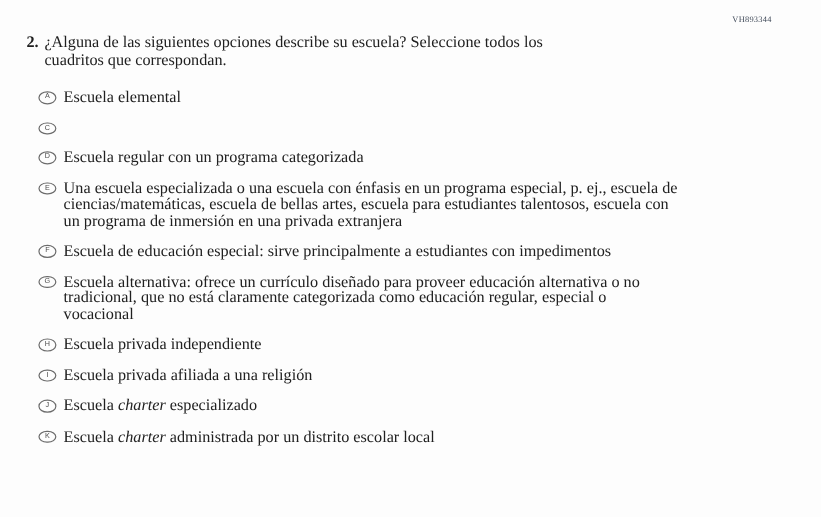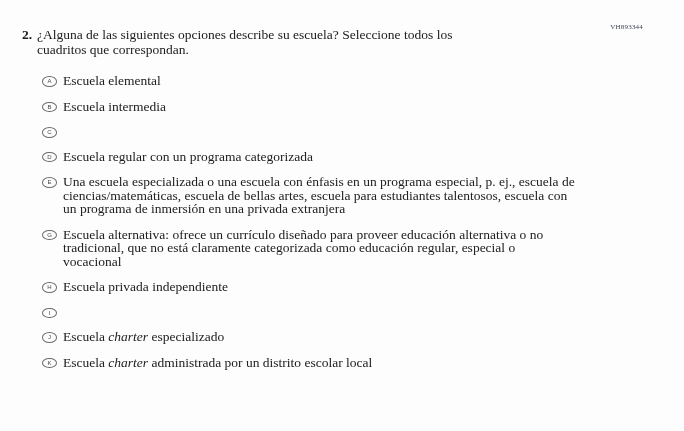--- a/index.html
+++ b/index.html
@@ -7,21 +7,21 @@
     width: 684px;
     height: 431px;
     background: #fdfdfd;
     font-family: "Liberation Serif", serif;
     color: #202020;
     position: relative;
     overflow: hidden;
   }
   .item-code {
     position: absolute;
-    top: 23px;
+    top: 12px;
     right: 41px;
     font-size: 7px;
     letter-spacing: 0.2px;
     color: #3d4756;
   }
   .question {
     position: absolute;
     left: 22px;
     top: 27px;
     display: flex;
@@ -34,21 +34,21 @@
     width: 15px;
     flex: 0 0 15px;
   }
   .qtext {
     font-size: 13.5px;
     line-height: 15px;
     max-width: 515px;
   }
   .options {
     position: absolute;
-    left: 42px;
+    left: 32px;
     top: 74px;
   }
   .option {
     display: flex;
     align-items: flex-start;
     margin-bottom: 12px;
     cursor: default;
   }
   .bubble {
     box-sizing: border-box;
@@ -82,44 +82,45 @@
   <div class="qnum">2.</div>
   <div class="qtext"><span>¿Alguna de las siguientes opciones describe su escuela? Seleccione </span><span class="b">todos</span><span> los</span><br><span>cuadritos que correspondan.</span></div>
 </div>
 
 <div class="options">
     <div class="option">
       <span class="bubble">A</span>
       <span class="opt-text"><span>Escuela elemental</span></span>
     </div>
     <div class="option">
-      <span class="bubble">B</span>
-      <span class="opt-text"><span>Escuela intermedia</span></span>
-    </div>
-    <div class="option">
       <span class="bubble">C</span>
     </div>
     <div class="option">
       <span class="bubble">D</span>
       <span class="opt-text"><span>Escuela regular con un programa categorizada</span></span>
     </div>
     <div class="option">
       <span class="bubble">E</span>
       <span class="opt-text"><span>Una escuela especializada o una escuela con énfasis en un programa especial, p. ej., escuela de</span><br><span>ciencias/matemáticas, escuela de bellas artes, escuela para estudiantes talentosos, escuela con</span><br><span>un programa de inmersión en una privada extranjera</span></span>
     </div>
     <div class="option">
+      <span class="bubble">F</span>
+      <span class="opt-text"><span>Escuela de educación especial: sirve principalmente a estudiantes con impedimentos</span></span>
+    </div>
+    <div class="option">
       <span class="bubble">G</span>
       <span class="opt-text"><span>Escuela alternativa: ofrece un currículo diseñado para proveer educación alternativa o no</span><br><span>tradicional, que no está claramente categorizada como educación regular, especial o</span><br><span>vocacional</span></span>
     </div>
     <div class="option">
       <span class="bubble">H</span>
       <span class="opt-text"><span>Escuela privada independiente</span></span>
     </div>
     <div class="option">
       <span class="bubble">I</span>
+      <span class="opt-text"><span>Escuela privada afiliada a una religión</span></span>
     </div>
     <div class="option">
       <span class="bubble">J</span>
       <span class="opt-text"><span>Escuela </span><i>charter</i><span> especializado</span></span>
     </div>
     <div class="option">
       <span class="bubble">K</span>
       <span class="opt-text"><span>Escuela </span><i>charter</i><span> administrada por un distrito escolar local</span></span>
     </div>
   </div>

